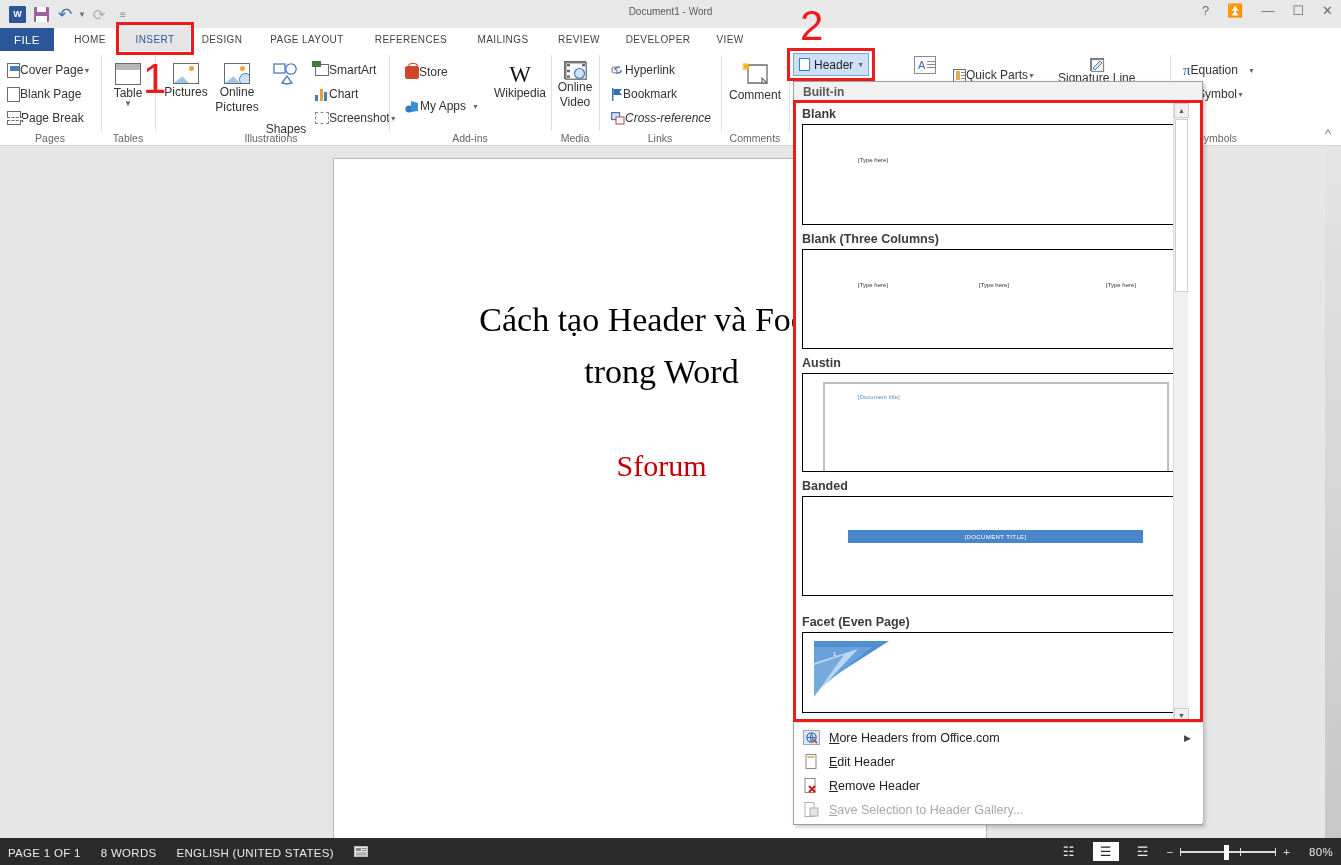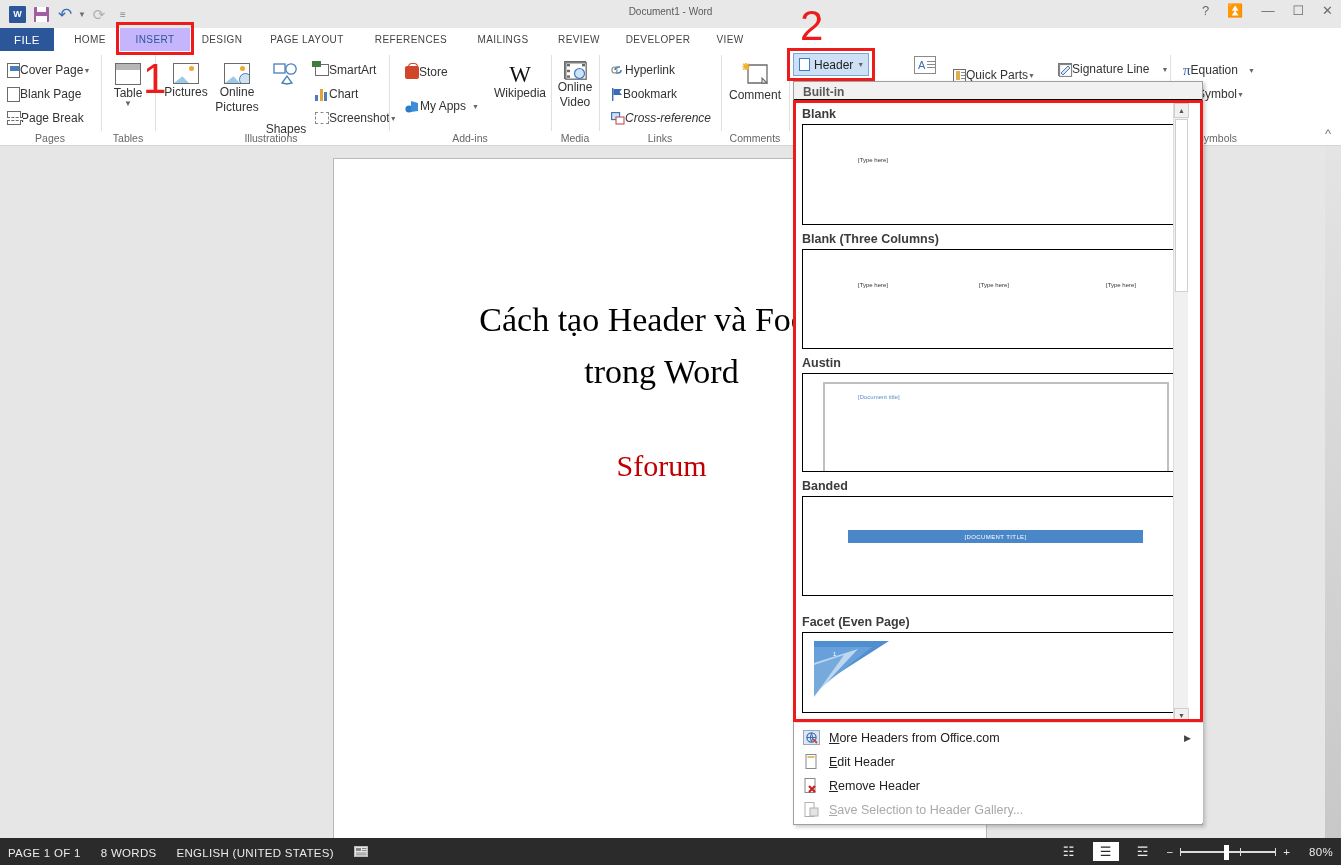--- a/index.html
+++ b/index.html
@@ -45,21 +45,21 @@
   }
   .tab-file {
     position: absolute; left: 0; top: 0; width: 54px; height: 23px;
     background: #2b579a; color: #fff; font-size: 11.5px; letter-spacing: .4px;
     display: flex; align-items: center; justify-content: center;
   }
   .tab {
     position: absolute; top: 0; height: 23px; font-size: 10px; letter-spacing: .4px;
     color: #444; display: flex; align-items: center; justify-content: center; padding: 0 8px;
   }
-  .tab.active { color: #2b579a; background: #c4b5fd; text-align: center; }
+  .tab.active { color: #2b579a; background: #e5e5e5; text-align: center; }
 
   
   .ribbon {
     position: absolute; left: 0; top: 51px; width: 1341px; height: 95px;
     background: #ffffff; border-bottom: 1px solid #d4d4d4;
   }
   .rgroup { position: absolute; top: 0; height: 95px; }
   .rgroup .glabel {
     position: absolute; bottom: 2px; width: 100%; text-align: center;
     font-size: 10.5px; color: #666;
@@ -146,21 +146,21 @@
     background: linear-gradient(#e4e4e4, #c8c8c8);
   }
 
   
   .gallery {
     position: absolute; left: 793px; top: 81px; width: 410px; height: 744px;
     background: #fff; border: 1px solid #a0a0a0;
     box-shadow: 2px 2px 4px rgba(0,0,0,.22);
   }
   .gal-header {
-    height: 20px; background: #f1f1f1; border-bottom: 3px solid #000000;
+    height: 20px; background: #f1f1f1; border-bottom: 1px solid #000000;
     font-size: 12px; font-weight: bold; color: #595959; padding: 3px 0 0 9px;
   }
   .gal-scrollarea { position: absolute; left: 1px; top: 21px; width: 393px; height: 620px; overflow: hidden; }
   .gal-item { position: relative; }
   .gal-name { font-size: 12.5px; font-weight: bold; color: #3c3c3c; padding: 4px 0 3px 7px; }
   .gal-thumb { margin: 0 8px 0 7px; border: 1px solid #000; background: #fff; position: relative; }
   .typehere { position: absolute; font-size: 6px; color: #333; }
 
   .gal-scrollbar {
     position: absolute; right: 14px; top: 21px; width: 15px; height: 620px;
@@ -427,21 +427,21 @@
       <div class="small-btn" style="position:absolute;left:45px;top:13px;">
         <span class="ico ico-quickparts">
           <span style="position:absolute;left:1.5px;top:1.5px;width:4px;height:9px;background:#e0b050;"></span>
           <span style="position:absolute;left:7px;top:2px;width:4px;height:1.5px;background:#8a8a8a;"></span>
           <span style="position:absolute;left:7px;top:5px;width:4px;height:1.5px;background:#8a8a8a;"></span>
           <span style="position:absolute;left:7px;top:8px;width:4px;height:1.5px;background:#8a8a8a;"></span>
         </span>
         <span>Quick Parts</span>
         <span class="caret-sm">▼</span>
       </div>
-      <div class="small-btn" style="position:absolute;left:150px;top:7px;">
+      <div class="small-btn" style="position:absolute;left:150px;top:7px;flex-direction:column;">
         <span class="ico ico-sig">
           <svg width="14" height="13" viewBox="0 0 14 13">
               <rect x="0.6" y="0.6" width="12" height="11.8" fill="#fff" stroke="#7a7a7a" stroke-width="1"></rect>
               <path d="M2 9 L9 2 L11 4 L4 11 Z" fill="#d8e4f2" stroke="#3b6db5" stroke-width=".9"></path>
             </svg>
         </span>
         <span>Signature Line</span>
         <span class="caret-sm" style="margin-left:12px;">▼</span>
       </div>
     </div>

